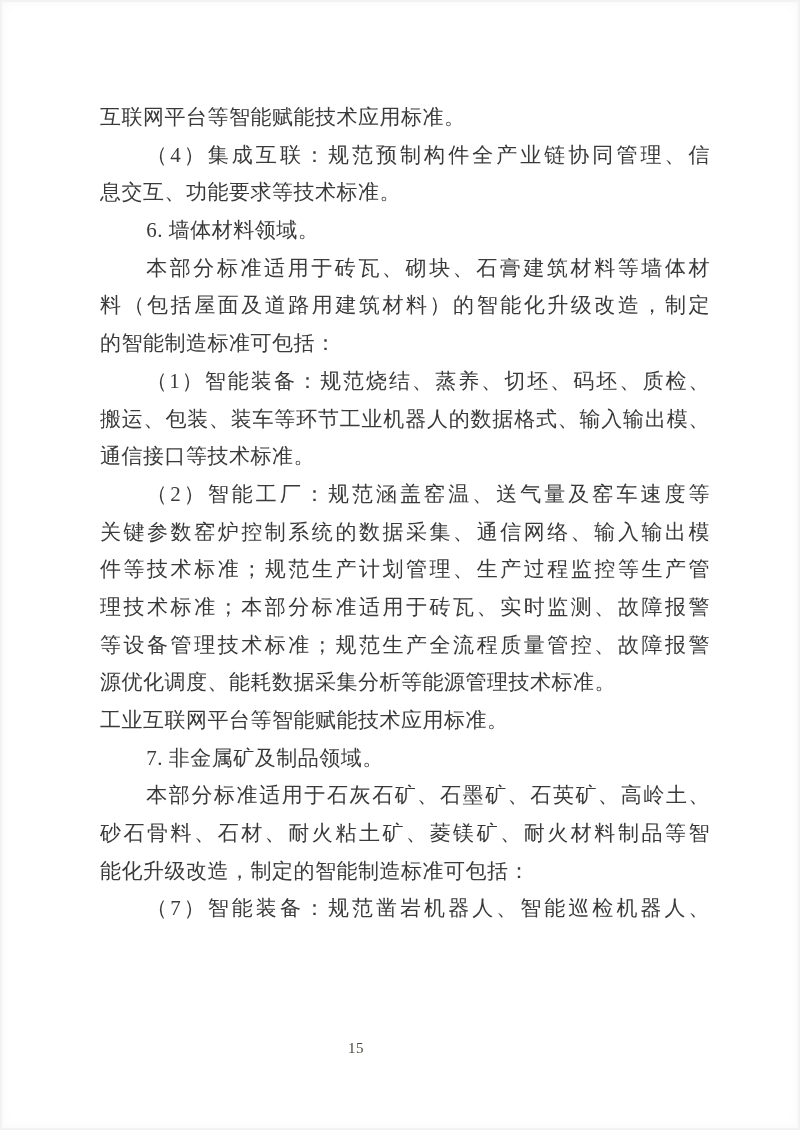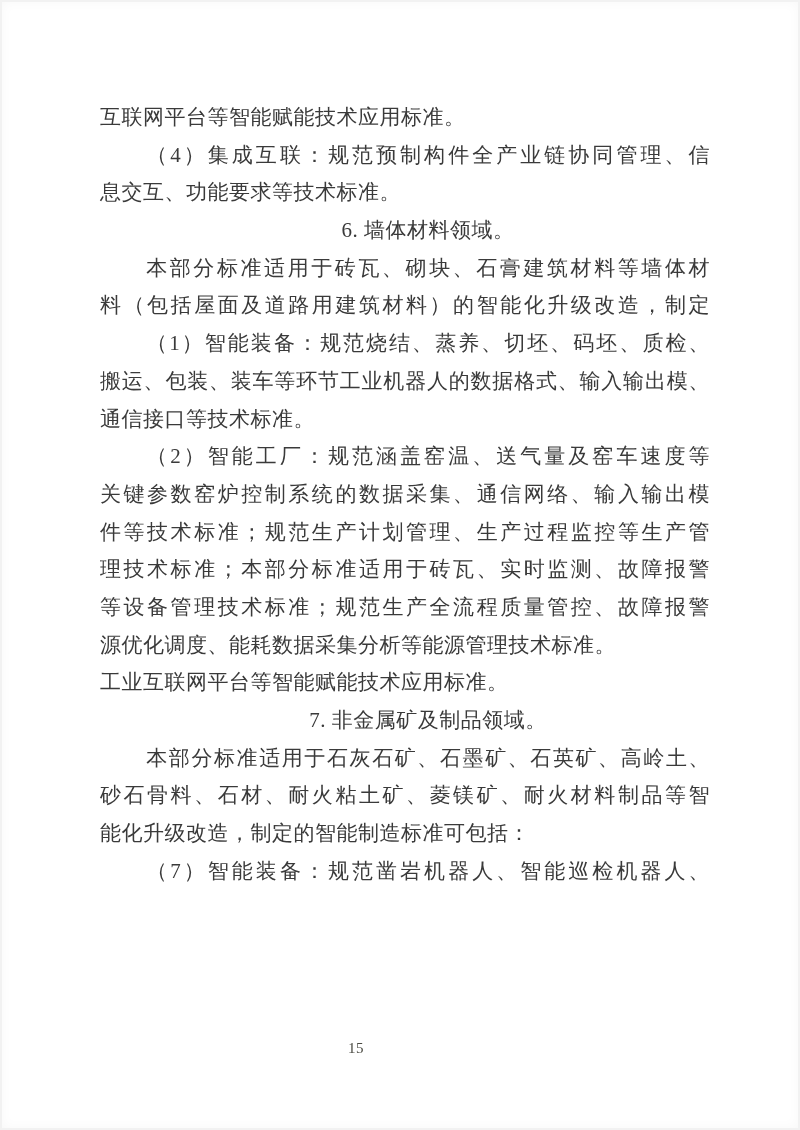--- a/index.html
+++ b/index.html
@@ -37,21 +37,20 @@
     overflow: visible;
   }
   .line.justify {
     white-space: normal;
     text-align: justify;
     text-align-last: justify;
     text-justify: inter-character;
   }
   .line.indent {
     text-indent: 2.2em;
-    text-align: center;
   }
   .page-number {
     position: absolute;
     left: 0;
     top: 1040px;
     width: 712px;
     text-align: center;
     font-size: 15px;
     color: #4a4a42;
     letter-spacing: 0.5px;
@@ -61,20 +60,21 @@
 <body>
 
 <div class="page">
   <div class="content" id="text-lines">
       <div class="line">互联网平台等智能赋能技术应用标准。</div>
       <div class="line indent justify">（4）集成互联：规范预制构件全产业链协同管理、信</div>
       <div class="line">息交互、功能要求等技术标准。</div>
       <div class="line indent">6. 墙体材料领域。</div>
       <div class="line indent justify">本部分标准适用于砖瓦、砌块、石膏建筑材料等墙体材</div>
       <div class="line justify">料（包括屋面及道路用建筑材料）的智能化升级改造，制定</div>
+      <div class="line">的智能制造标准可包括：</div>
       <div class="line indent justify">（1）智能装备：规范烧结、蒸养、切坯、码坯、质检、</div>
       <div class="line justify">搬运、包装、装车等环节工业机器人的数据格式、输入输出模、</div>
       <div class="line">通信接口等技术标准。</div>
       <div class="line indent justify">（2）智能工厂：规范涵盖窑温、送气量及窑车速度等</div>
       <div class="line justify">关键参数窑炉控制系统的数据采集、通信网络、输入输出模</div>
       <div class="line justify">件等技术标准；规范生产计划管理、生产过程监控等生产管</div>
       <div class="line justify">理技术标准；本部分标准适用于砖瓦、实时监测、故障报警</div>
       <div class="line justify">等设备管理技术标准；规范生产全流程质量管控、故障报警</div>
       <div class="line">源优化调度、能耗数据采集分析等能源管理技术标准。</div>
       <div class="line">工业互联网平台等智能赋能技术应用标准。</div>

